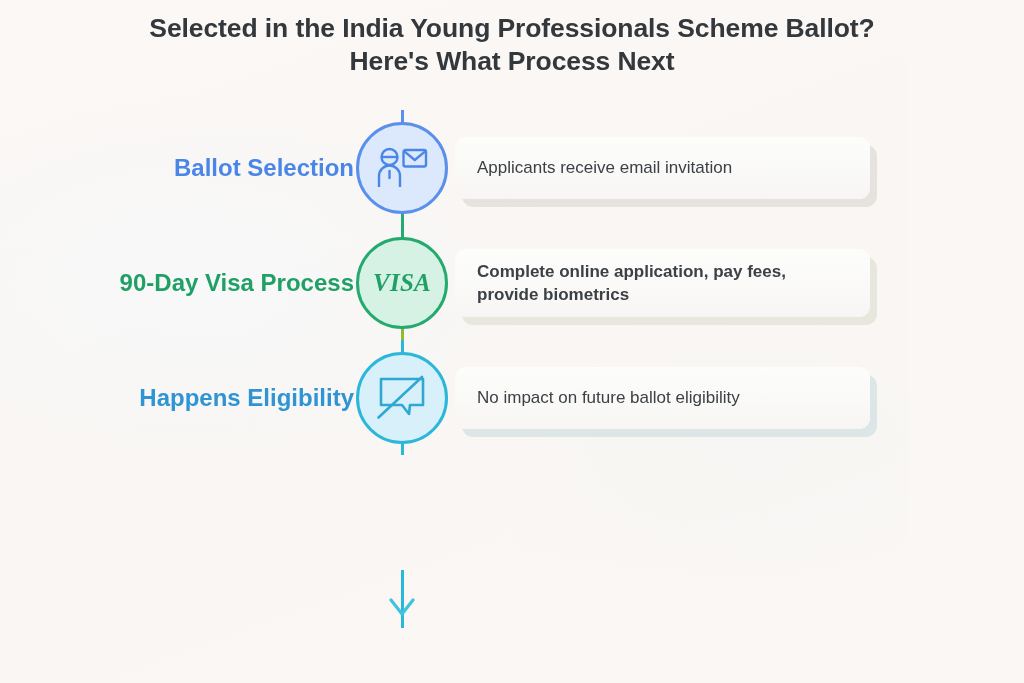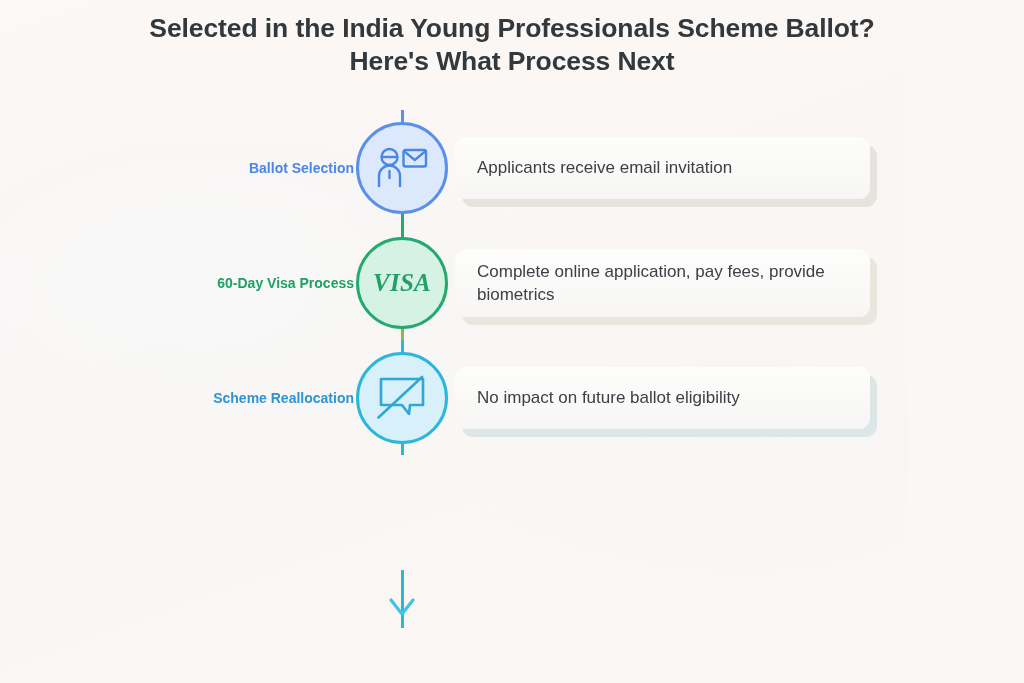--- a/index.html
+++ b/index.html
@@ -59,21 +59,21 @@
     margin-left: -1.5px;
   }
   .stage-label {
     position: absolute;
     right: 670px;
     top: 0;
     height: 115px;
     display: flex;
     align-items: center;
     justify-content: flex-end;
-    font-size: 14px;
+    font-size: 24px;
     font-weight: bold;
     white-space: nowrap;
   }
   .circle {
     position: absolute;
     left: 402px;
     top: 50%;
     width: 92px;
     height: 92px;
     margin-left: -46px;
@@ -162,33 +162,33 @@
             <line x1="13.5" y1="26" x2="13.5" y2="33" stroke="#4a86e8" stroke-width="2.4" stroke-linecap="round"></line>
             <rect x="27.5" y="5" width="22.5" height="16.5" rx="2" stroke="#4a86e8" stroke-width="2.4" fill="none"></rect>
             <path d="M28.6 6.6 L38.75 15 L48.9 6.6" stroke="#4a86e8" stroke-width="2.4" fill="none" stroke-linejoin="round" stroke-linecap="round"></path>
           </svg>
         </span>
       </div>
     </div>
 
     <div class="row">
       <div class="connector" style="background: linear-gradient(rgb(36, 169, 110) 0%, rgb(36, 169, 110) 45%, rgb(156, 186, 51) 100%);"></div>
-      <div class="stage-label" style="color: rgb(33, 160, 102);">60-Day Visa Process</div>
-      <div class="card" style="box-shadow: rgb(231, 231, 221) 7px 8px 0px 0px;">
+      <div class="stage-label" style="color: rgb(33, 160, 102);">90-Day Visa Process</div>
+      <div class="card" style="box-shadow: rgb(231, 231, 221) 7px 8px 0px 0px; font-weight: bold;">
         <div class="card-text">Complete online application, pay fees, provide biometrics</div>
       </div>
       <div class="circle" style="background: rgb(214, 242, 228); border-color: rgb(36, 169, 110);">
         <span class="visa-text" style="color: rgb(33, 160, 102); text-align: center;">VISA</span>
       </div>
     </div>
 
 
     <div class="row">
       <div class="connector" style="background: linear-gradient(rgb(43, 183, 217) 0%, rgb(43, 183, 217) 45%, rgb(43, 183, 217) 100%);"></div>
-      <div class="stage-label" style="color: rgb(47, 148, 212);">Scheme Reallocation</div>
+      <div class="stage-label" style="color: rgb(47, 148, 212);">Happens Eligibility</div>
       <div class="card" style="box-shadow: rgb(221, 230, 230) 7px 8px 0px 0px;">
         <div class="card-text">No impact on future ballot eligibility</div>
       </div>
       <div class="circle" style="background: rgb(215, 240, 250); border-color: rgb(43, 183, 217);">
         <span>
           <svg width="50" height="46" viewBox="0 0 50 46" fill="none">
             <path d="M4 4 h42 v26 h-13 l-1 9 l-7 -9 h-21 z" stroke="#2fa8d4" stroke-width="2.6" fill="none" stroke-linejoin="round"></path>
             <line x1="1.5" y1="42.5" x2="45" y2="2" stroke="#2fa8d4" stroke-width="2.6" stroke-linecap="round"></line>
           </svg>
         </span>

